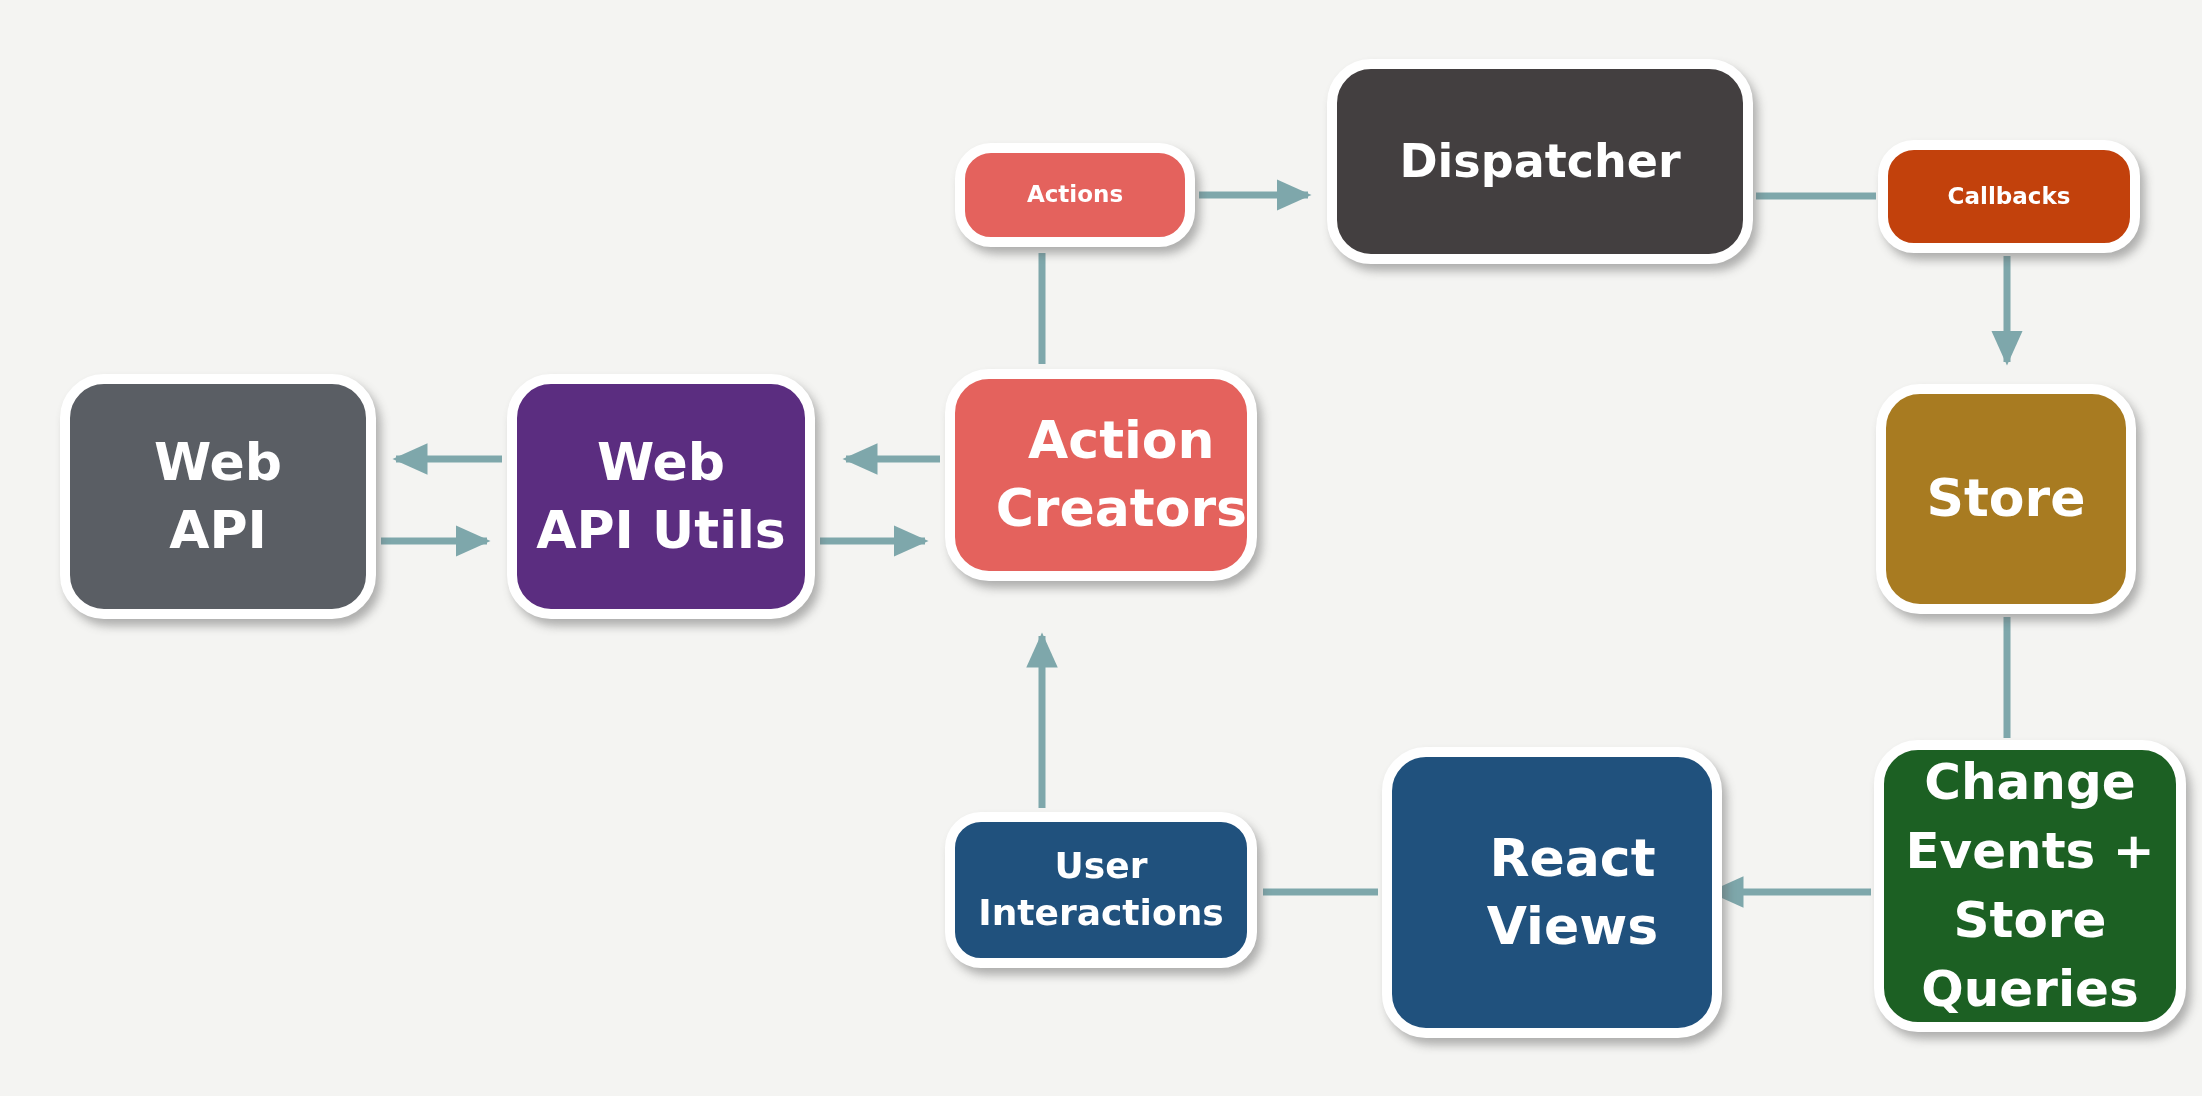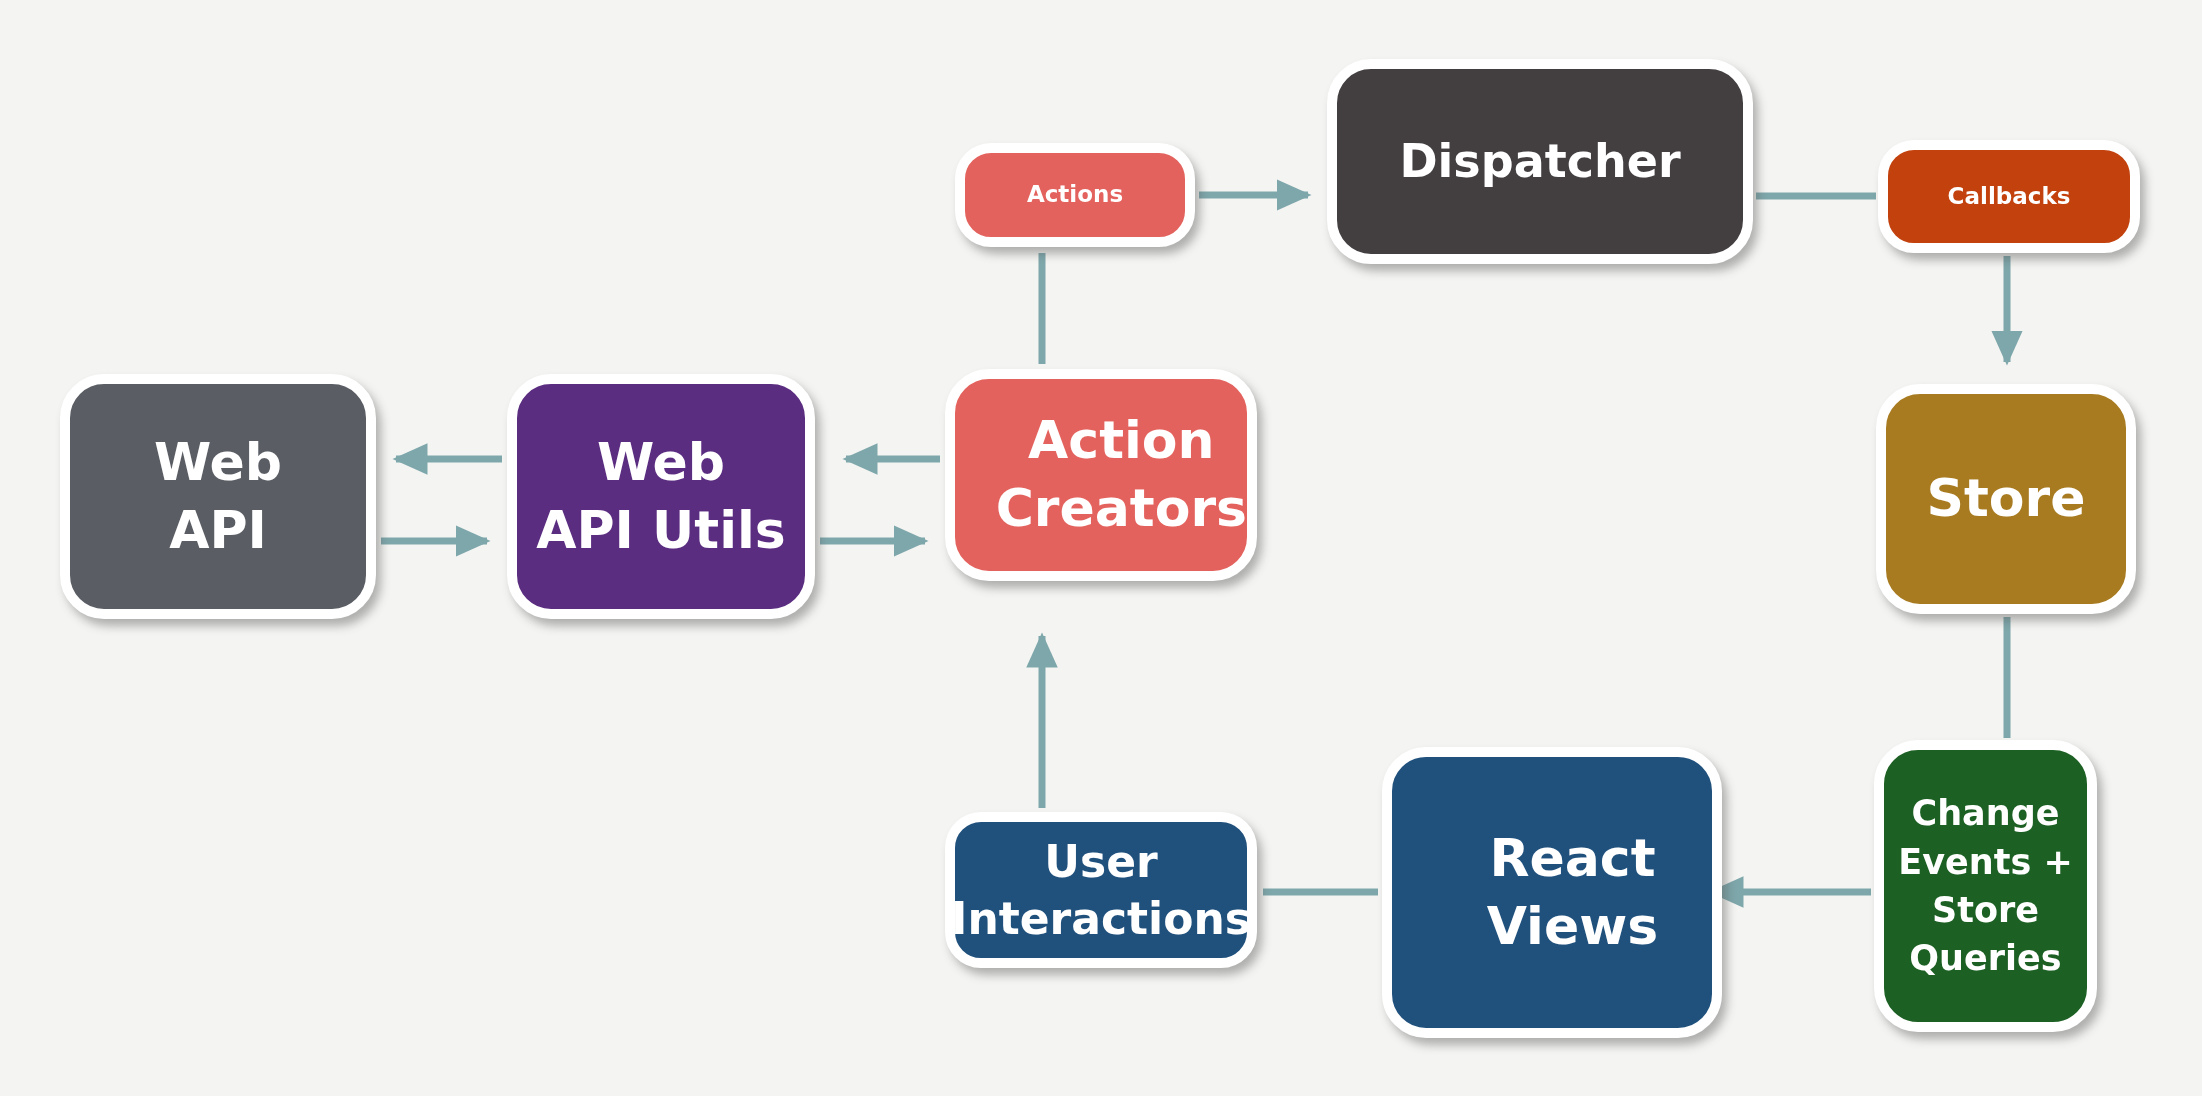--- a/index.html
+++ b/index.html
@@ -43,23 +43,23 @@
   .node.big   { border-radius: 44px; font-size: 52px; }
   .node.small { border-radius: 36px; font-size: 23px; }
 
   #node-web-api           { left: 60px;   top: 374px; width: 316px; height: 245px; }
   #node-web-api-utils     { left: 507px;  top: 374px; width: 308px; height: 245px; }
   #node-action-creators   { left: 945px;  top: 369px; width: 312px; height: 212px; justify-content: flex-end; }
   #node-actions           { left: 955px;  top: 143px; width: 240px; height: 104px; }
   #node-dispatcher        { left: 1327px; top: 59px;  width: 426px; height: 205px; font-size: 46px; }
   #node-callbacks         { left: 1878px; top: 140px; width: 262px; height: 113px; }
   #node-store             { left: 1876px; top: 384px; width: 260px; height: 230px; }
-  #node-change-events     { left: 1874px; top: 740px; width: 223px; height: 292px; font-size: 35px; line-height: 1.38; }
+  #node-change-events     { left: 1874px; top: 740px; width: 312px; height: 292px; font-size: 50px; line-height: 1.38; }
   #node-react-views       { left: 1382px; top: 747px; width: 340px; height: 291px; padding-left: 41px; }
-  #node-user-interactions { left: 945px;  top: 812px; width: 312px; height: 156px; font-size: 44px; }
+  #node-user-interactions { left: 945px;  top: 812px; width: 312px; height: 156px; font-size: 36px; }
 </style>
 </head>
 <body>
 
 <div id="canvas">
 
   <svg id="edges" viewBox="0 0 2202 1096" xmlns="http://www.w3.org/2000/svg">
     <defs>
       <marker id="arrow" markerWidth="5.5" markerHeight="4.5" refX="4.5" refY="2.25" orient="auto" markerUnits="strokeWidth">
         <path d="M0,0 L5,2.25 L0,4.5 Z" fill="#7ea7ab"></path>

